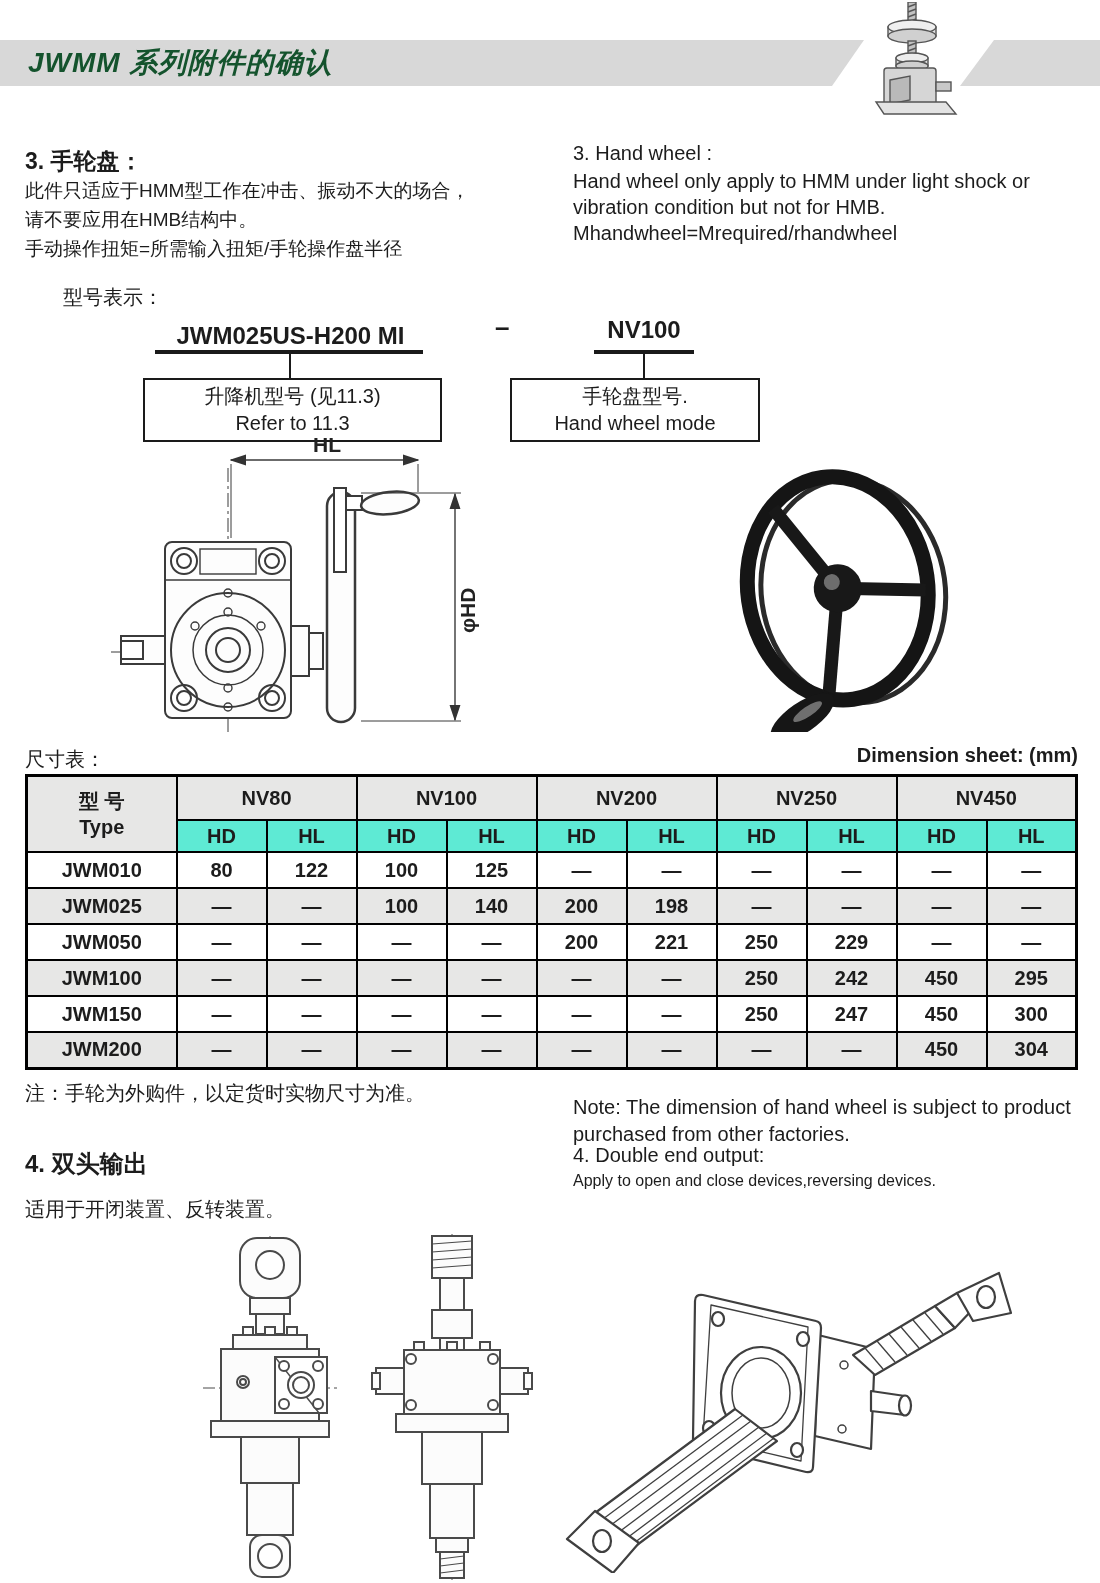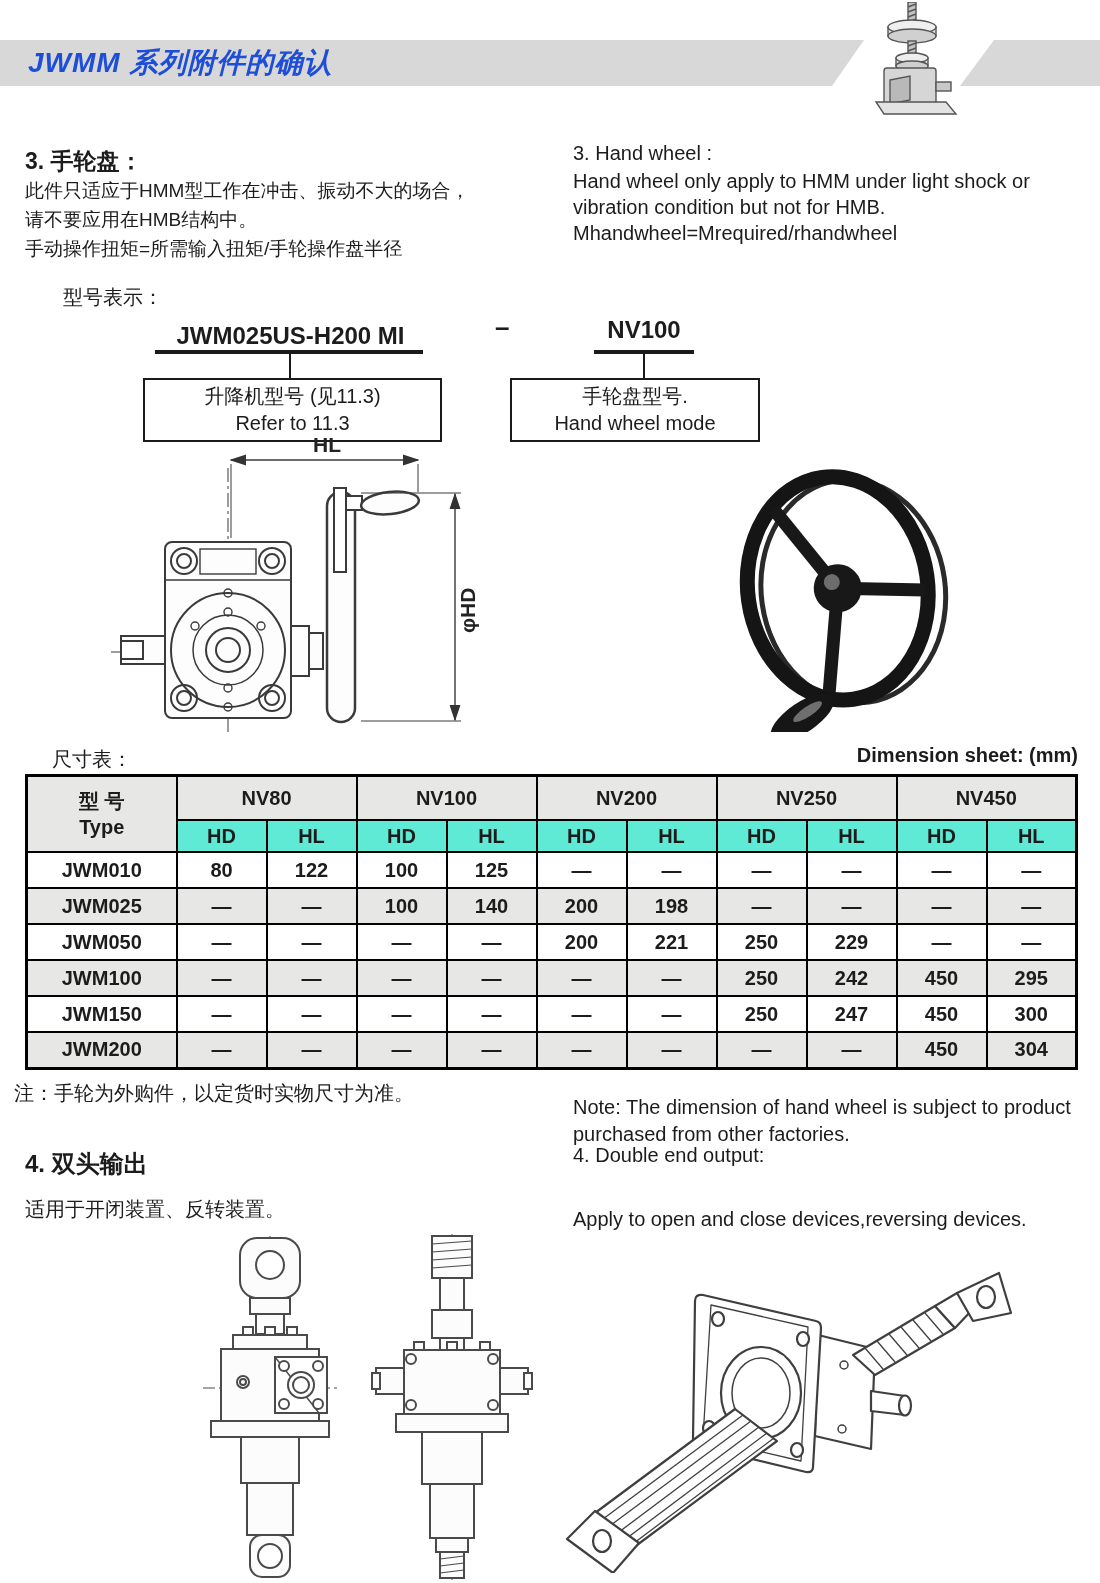--- a/index.html
+++ b/index.html
@@ -12,21 +12,21 @@
   .banner{
     left:0;top:40px;width:864px;height:46px;background:#d8d8d8;
     clip-path:polygon(0 0,100% 0,calc(100% - 32px) 100%,0 100%);
   }
   .banner-right{
     left:960px;top:40px;width:140px;height:46px;background:#d8d8d8;
     clip-path:polygon(34px 0,100% 0,100% 100%,0 100%);
   }
   .page-title{
     left:28px;top:40px;height:46px;line-height:46px;
-    font-size:28px;font-weight:bold;font-style:italic;letter-spacing:1px;color:#1d4ed8;
+    font-size:28px;font-weight:bold;font-style:italic;letter-spacing:1px;color:#14532d;
   }
   
   .s3-zh-heading{left:25px;top:146px;font-size:23px;font-weight:bold;}
   .s3-zh-lines{left:25px;top:176px;font-size:19px;line-height:29px;}
   .s3-en-heading{left:573px;top:142px;font-size:20px;}
   .s3-en-lines{left:573px;top:168px;font-size:20px;line-height:26px;}
   .model-label{left:63px;top:284px;font-size:20px;}
   
   .model-code{left:158px;top:322px;width:265px;text-align:center;font-size:24px;font-weight:bold;}
   .model-sep{left:495px;top:312px;font-size:26px;font-weight:bold;}
@@ -41,39 +41,39 @@
   .mbox1{left:143px;width:295px;}
   .mbox2{left:510px;width:246px;}
   
   .fig-gearbox{left:103px;top:430px;}
   .fig-wheelphoto{left:685px;top:460px;}
   .fig-da{left:183px;top:1232px;}
   .fig-db{left:370px;top:1232px;}
   .fig-dc{left:553px;top:1243px;}
   .fig-product{left:864px;top:2px;}
   
-  .tbl-label-zh{left:25px;top:746px;font-size:20px;margin-left:27px;}
+  .tbl-label-zh{left:25px;top:746px;font-size:20px;}
   .tbl-label-en{left:578px;top:744px;width:500px;text-align:right;font-size:20px;font-weight:bold;}
   table.dim-table{
     position:absolute;left:25px;top:774px;width:1053px;
     border-collapse:collapse;table-layout:fixed;border:3px solid #000;font-weight:bold;
   }
   table.dim-table td{border:2px solid #000;text-align:center;vertical-align:middle;font-size:20px;padding:0;overflow:hidden;}
   table.dim-table td.type-head{font-size:20px;line-height:26px;}
   table.dim-table tr.hrow1 td{height:42px;background:#e7e7e6;}
   table.dim-table tr.hrow2 td{height:30px;background:#5eead4;}
   table.dim-table tbody tr{height:36px;}
   table.dim-table tbody tr:nth-child(even){background:#e7e7e6;}
   
-  .note-zh{left:14px;top:1080px;font-size:20px;}
+  .note-zh{left:25px;top:1080px;font-size:20px;}
   .note-en{left:573px;top:1072px;font-size:20px;line-height:27px;margin-top:22px;}
   .s4-zh-heading{left:25px;top:1148px;font-size:24px;font-weight:bold;}
   .s4-zh-body{left:25px;top:1196px;font-size:20px;}
   .s4-en-heading{left:573px;top:1144px;font-size:20px;}
-  .s4-en-body{left:573px;top:1172px;font-size:20px;margin-top:36px;}
+  .s4-en-body{left:573px;top:1172px;font-size:16px;}
   .dimtext{font-family:"Liberation Sans","DejaVu Sans",sans-serif;font-weight:bold;font-size:21px;fill:#222;}
 </style>
 </head>
 <body>
 
 <div class="page">
 
   <div class="abs banner"></div>
   <div class="abs banner-right"></div>
   <div class="abs page-title">JWMM 系列附件的确认</div>

